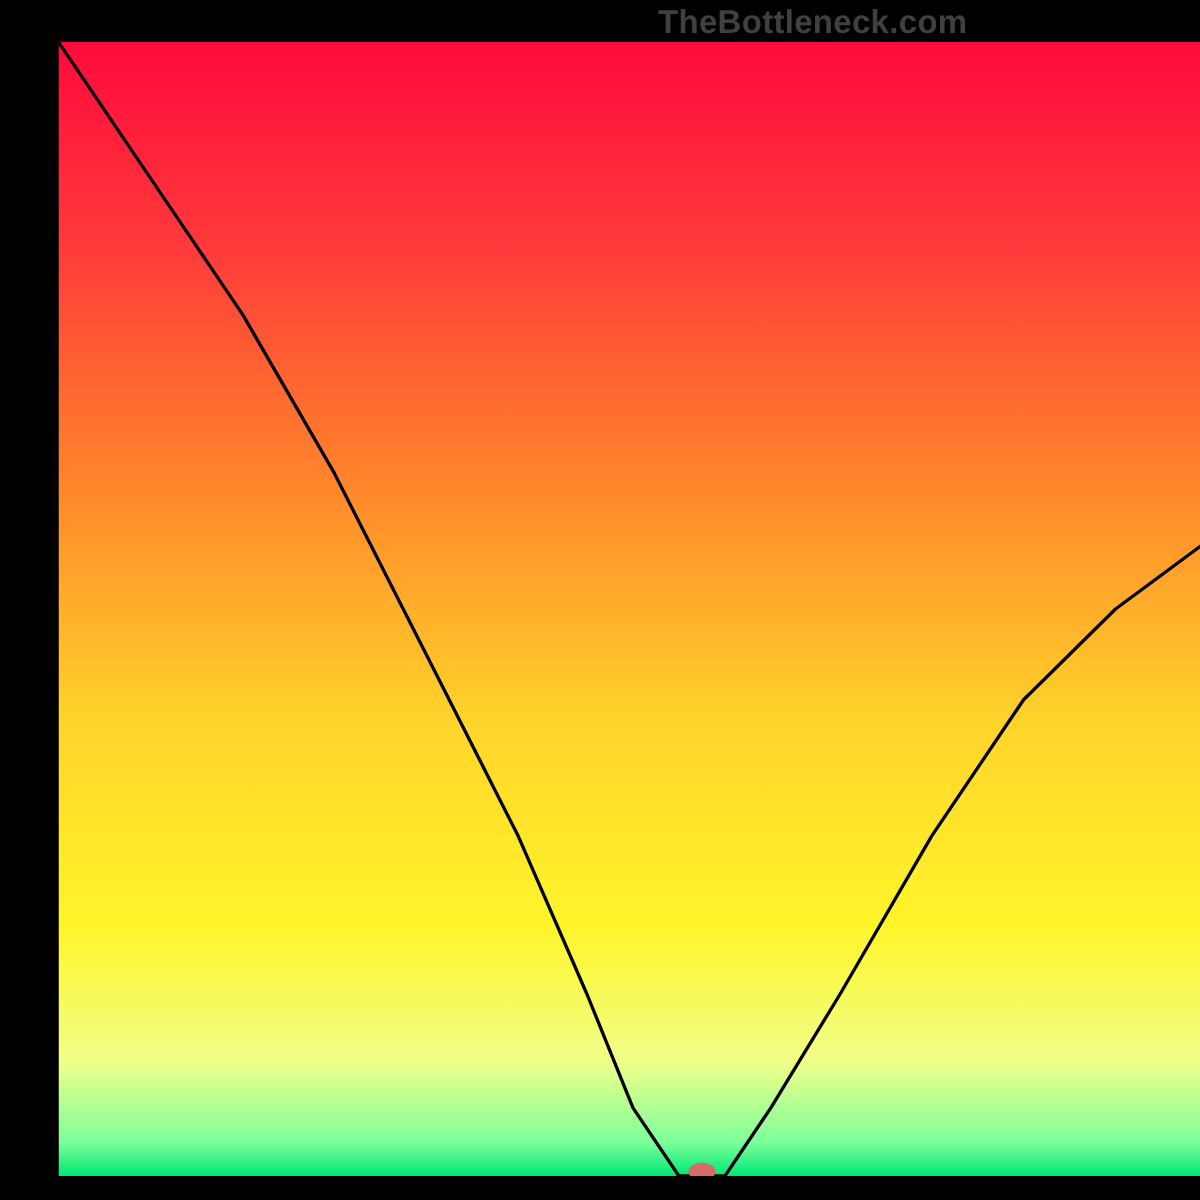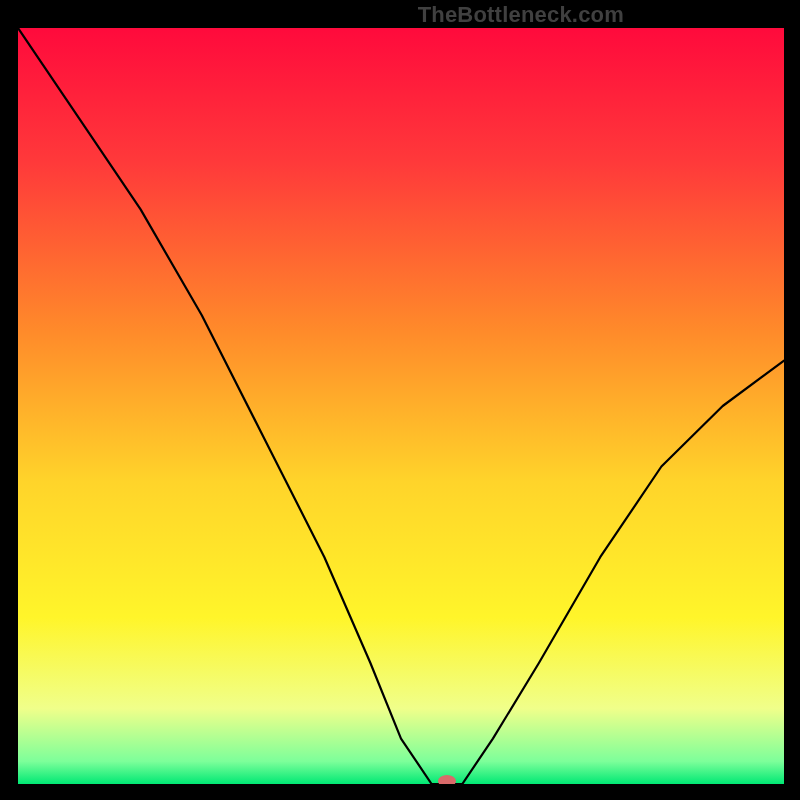--- a/index.html
+++ b/index.html
@@ -9,20 +9,21 @@
     height: 800px;
     background: #000;
     font-family: Arial, Helvetica, sans-serif;
     overflow: hidden;
   }
   .frame {
     width: 636px;
     height: 800px;
     position: relative;
     background: #000;
+    margin-left: 21px;
   }
   .watermark {
     position: absolute;
     top: 2px;
     right: 12px;
     font-size: 22px;
     color: #404040;
     font-weight: 600;
     letter-spacing: 0.2px;
     z-index: 5;

